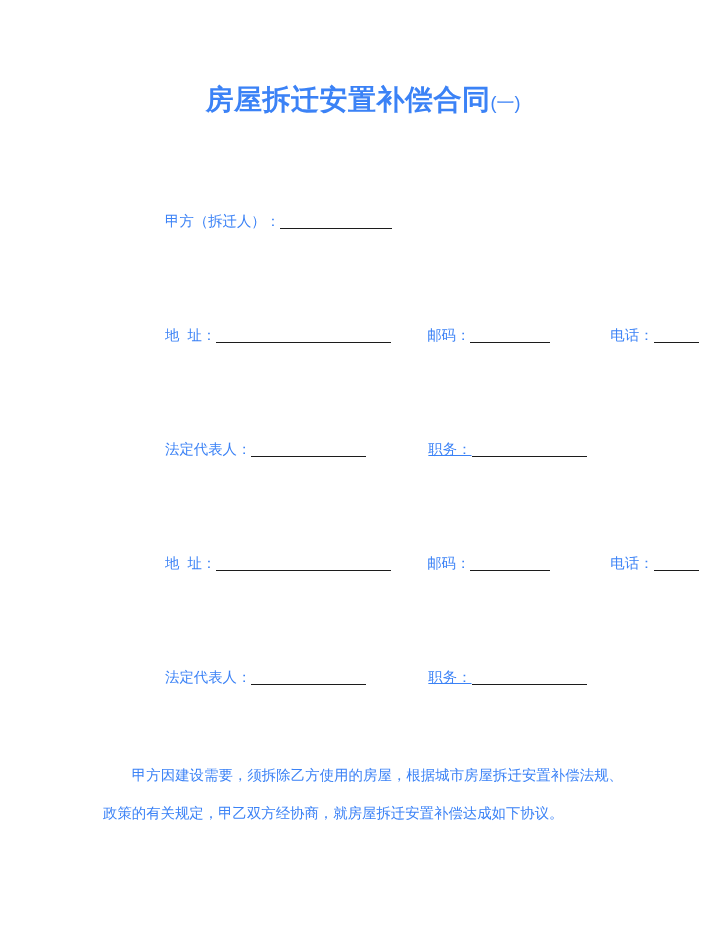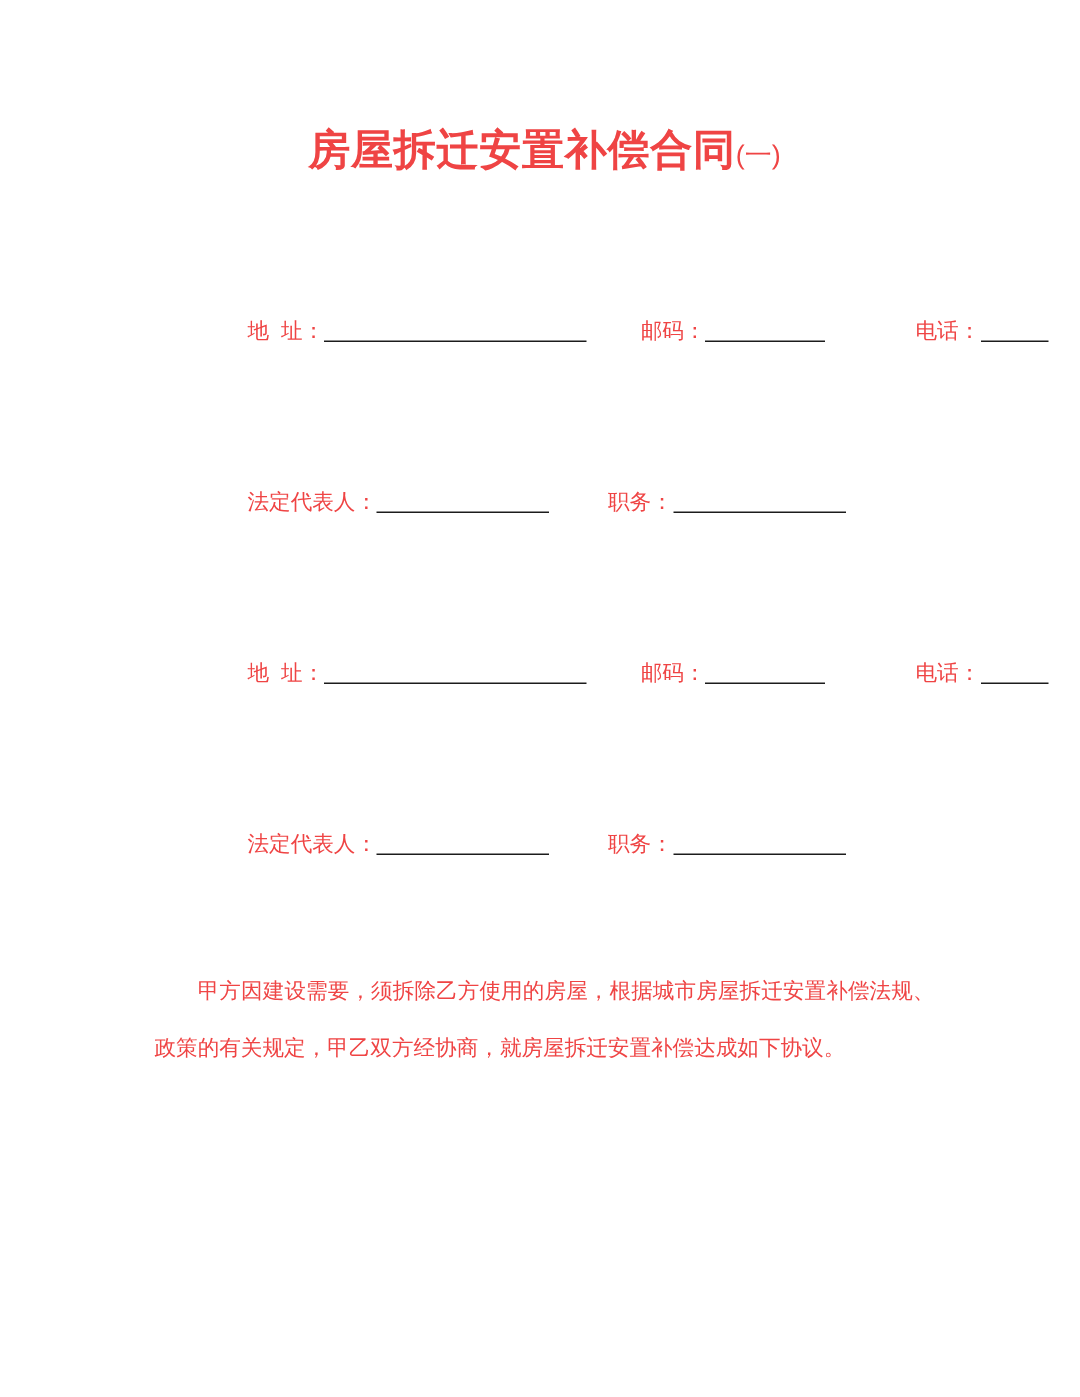--- a/index.html
+++ b/index.html
@@ -6,21 +6,21 @@
     margin: 0;
     padding: 0;
     background: #ffffff;
   }
   .page {
     position: relative;
     width: 720px;
     height: 830px;
     background: #ffffff;
     font-family: "Liberation Sans", sans-serif;
-    color: #ef4444;
+    color: #3b82f6;
     overflow: hidden;
   }
   .doc {
     padding: 84px 97px 0 103px;
   }
   .title {
     margin: 0;
     padding: 0;
     text-align: center;
     font-size: 28px;
@@ -59,40 +59,43 @@
   }
   .b-partya { width: 112px; }
   .b-partyb { width: 110px; }
   .b-address { width: 175px; }
   .b-post { width: 80px; }
   .b-phone { width: 45px; }
   .b-legal { width: 115px; }
   .b-pos { width: 115px; }
   .g20 { margin-left: 36px; }
   .g40 { margin-left: 60px; }
-  .g47 { margin-left: 39px; }
+  .g47 { margin-left: 62px; text-decoration: underline; }
   .intro {
     margin: 49px 0 0 0;
     font-size: 14.4px;
     line-height: 38px;
     text-indent: 2em;
     text-align: justify;
     white-space: normal;
   }
 </style>
 </head>
 <body>
 
 <div class="page">
   <div class="doc">
 
     <h1 class="title"><span>房屋拆迁安置补偿合同</span><span class="title-suffix">(一)</span></h1>
 
     <div class="fields">
 
+      <div class="row indent">
+        <span>甲方（拆迁人）：</span><span class="blank b-partya"></span>
+      </div>
 
       <div class="row indent">
         <span>地  址：</span><span class="blank b-address"></span><span class="g20">邮码：</span><span class="blank b-post"></span><span class="g40">电话：</span><span class="blank b-phone"></span>
       </div>
 
       <div class="row indent">
         <span>法定代表人：</span><span class="blank b-legal"></span><span class="g47">职务：</span><span class="blank b-pos"></span>
       </div>
 
 

